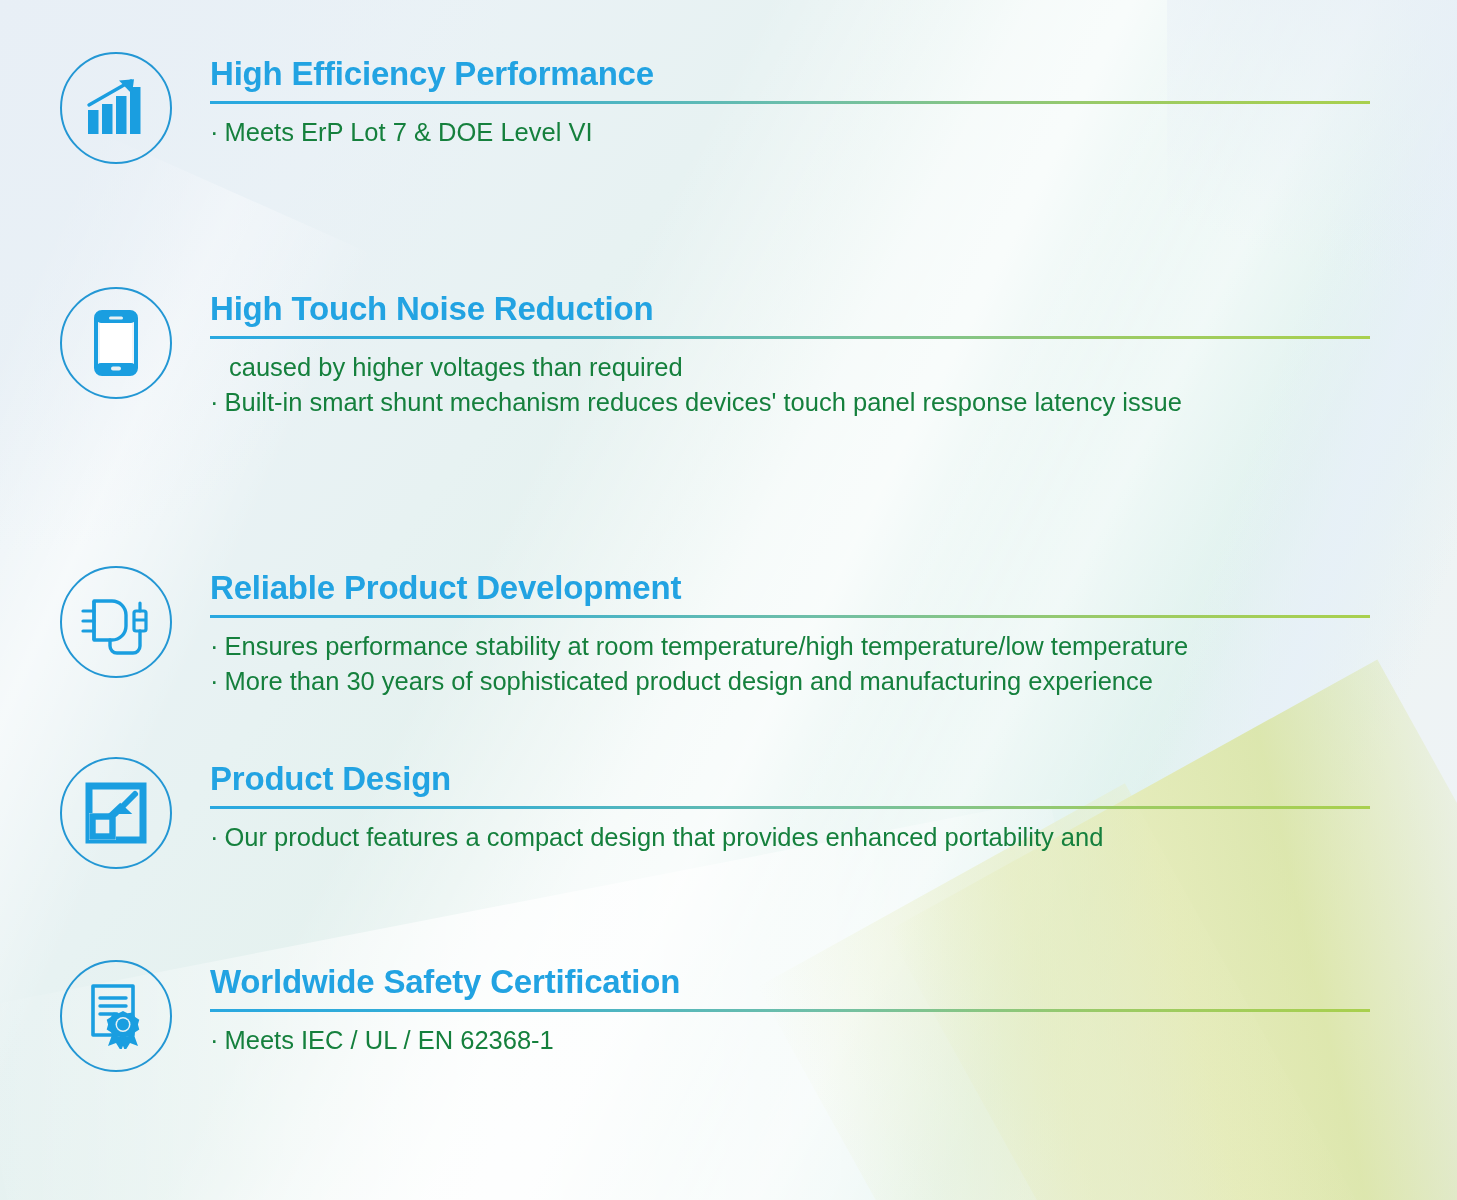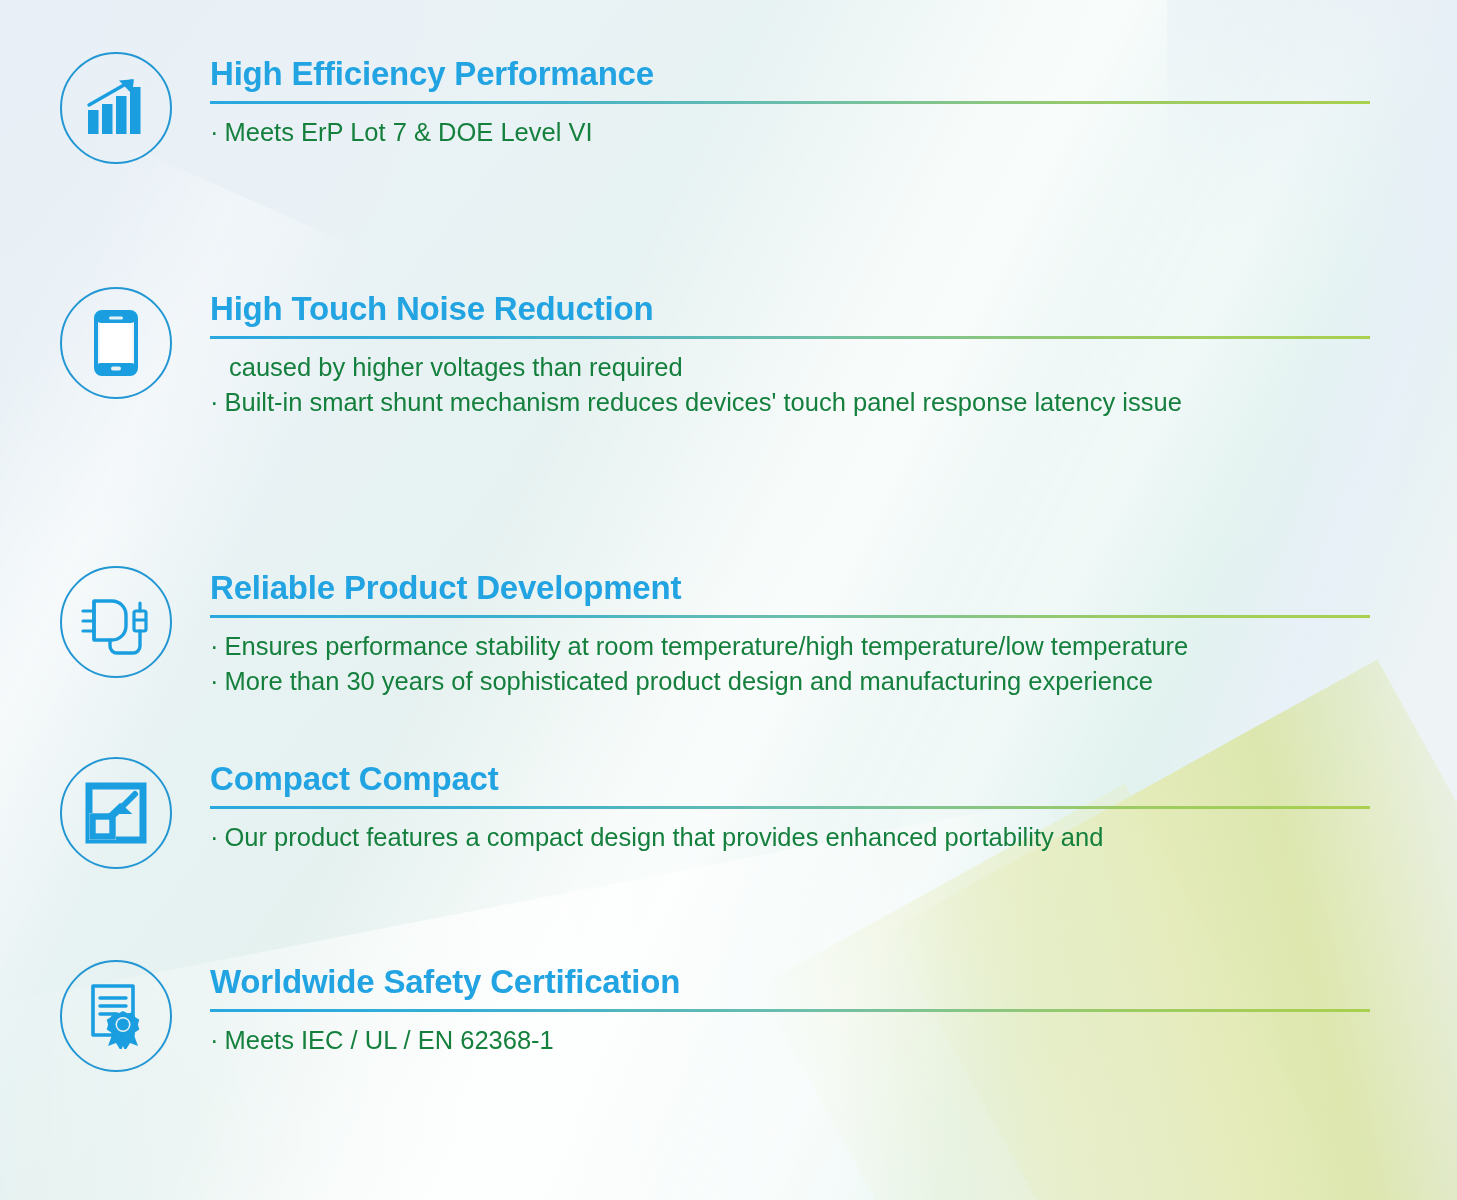--- a/index.html
+++ b/index.html
@@ -230,21 +230,21 @@
         <svg width="62" height="62" viewBox="0 0 62 62">
           <path d="M4 4 h54 v54 h-54 z" fill="none" stroke="#1a9ee0" stroke-width="7"></path>
           <rect x="4" y="31" width="27" height="27" fill="#e8f1f4"></rect>
           <rect x="7.5" y="34.5" width="20" height="20" fill="none" stroke="#1a9ee0" stroke-width="6.4"></rect>
           <path d="M50 12 L30 32" stroke="#1a9ee0" stroke-width="6" stroke-linecap="round"></path>
           <path d="M27 37 L27.5 20.5 L44 20 Z" fill="#1a9ee0" transform="rotate(45 31 30)"></path>
         </svg>
       </div>
     </div>
     <div class="text-col">
-      <div class="feat-title">Compact Compact</div>
+      <div class="feat-title">Product Design</div>
       <div class="divider" style="width:1160px;"></div>
       <div class="bullets">
         <div class="bullet">
           <span class="dot">·</span><span>Our product features a compact design that provides enhanced portability and</span>
         </div>
       </div>
     </div>
   </div>
 
   <div class="feature" style="left:58px; top:958px;">

